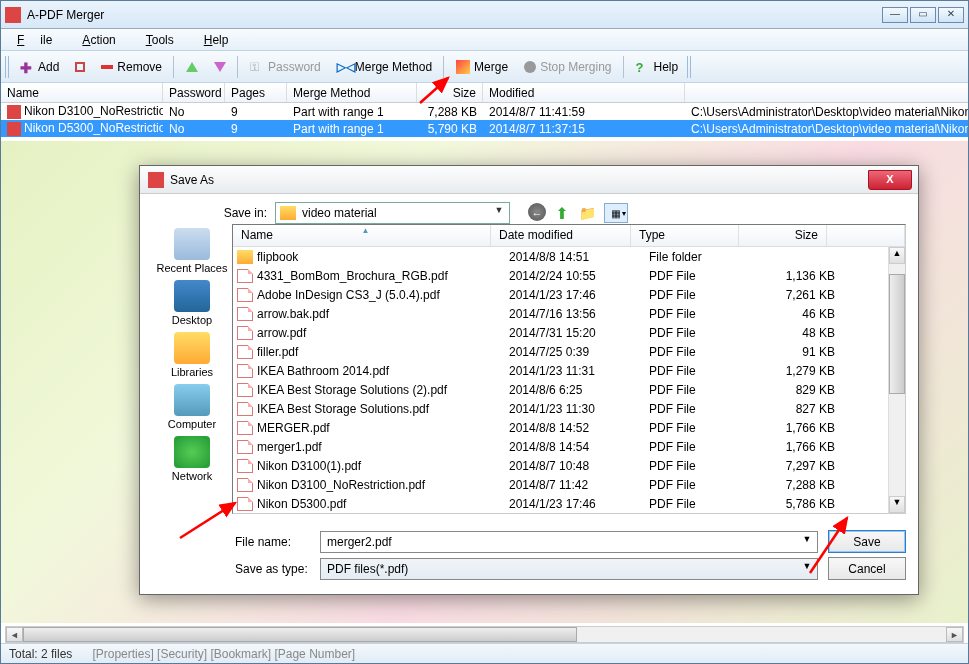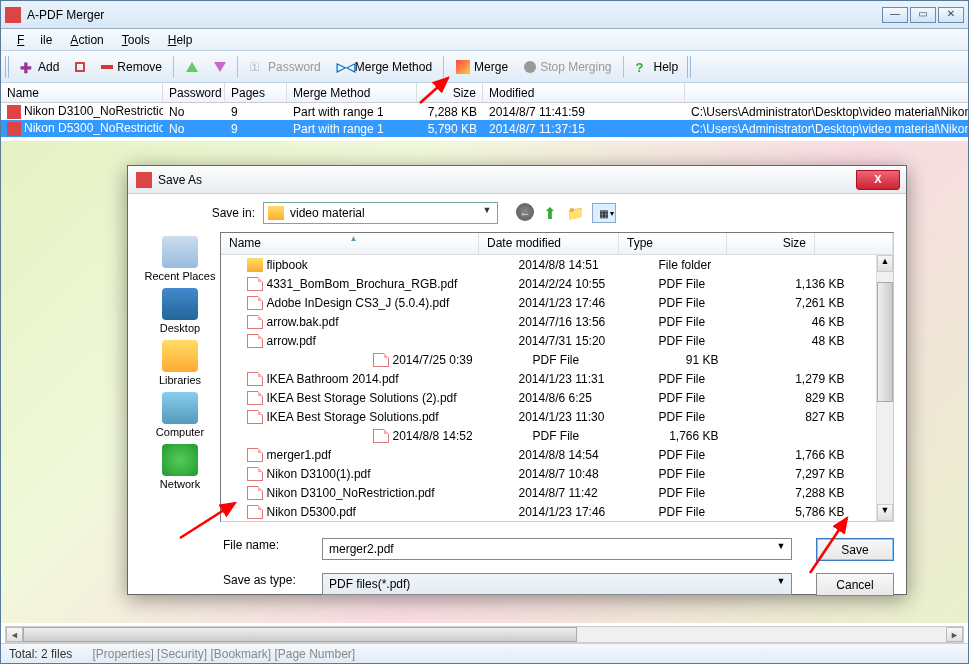--- a/index.html
+++ b/index.html
@@ -7,21 +7,21 @@
 
 
 .main-window { position: absolute; top: 0; left: 0; right: 0; bottom: 0; background: #fff; border: 1px solid #5a7a9a; }
 .titlebar { height: 28px; background: linear-gradient(#eaf3fc, #d7e8f7); border-bottom: 1px solid #9ab; display: flex; align-items: center; padding: 0 4px; }
 .titlebar .app-icon { width: 16px; height: 16px; background: #d44; margin-right: 6px; display: inline-block; }
 .titlebar .title { flex: 1; color: #000; }
 .win-btns { display: flex; gap: 2px; }
 .win-btn { width: 26px; height: 16px; border: 1px solid #6a8ab0; background: linear-gradient(#f4f9fd, #d0e4f5); text-align: center; line-height: 12px; cursor: pointer; font-size: 10px; color: #345; }
 .win-btn.close { background: linear-gradient(#f4f9fd, #d0e4f5); }
 
-.menubar { height: 22px; background: linear-gradient(#f8fbfe, #e6f0f9); border-bottom: 1px solid #c0d4e6; display: flex; align-items: center; padding: 0 8px; gap: 2px; }
+.menubar { height: 22px; background: linear-gradient(#f8fbfe, #e6f0f9); border-bottom: 1px solid #c0d4e6; display: flex; align-items: center; padding: 0 8px; gap: 14px; }
 .menubar span { padding: 2px 8px; cursor: pointer; }
 .menubar span u { text-decoration: underline; }
 
 .toolbar { height: 32px; background: linear-gradient(#f8fbfe, #e0ecf6); border-bottom: 1px solid #c0d4e6; display: flex; align-items: center; padding: 0 4px; gap: 2px; }
 .tb-btn { display: flex; align-items: center; padding: 3px 6px; border: 1px solid transparent; cursor: pointer; gap: 4px; }
 .tb-btn.disabled { color: #999; }
 .tb-sep { width: 2px; height: 22px; border-left: 1px solid #b0c4d6; margin: 0 2px; }
 .tb-icon { width: 14px; height: 14px; display: inline-block; }
 .ic-plus { color: #939; font-weight: bold; font-size: 14px; }
 .ic-square { border: 2px solid #c44; width: 10px; height: 10px; }
@@ -55,28 +55,28 @@
 
 .hscroll { position: absolute; bottom: 20px; left: 4px; right: 4px; height: 17px; background: #f0f0f0; border: 1px solid #ccc; display: flex; }
 .hscroll .sbtn { width: 17px; background: linear-gradient(#f8f8f8,#e0e0e0); border: 1px solid #bbb; text-align: center; line-height: 14px; font-size: 9px; color: #555; }
 .hscroll .track { flex: 1; position: relative; }
 .hscroll .thumb { position: absolute; left: 0; width: 60%; top: 0; bottom: 0; background: linear-gradient(#eee,#ccc); border: 1px solid #aaa; }
 
 .statusbar { position: absolute; bottom: 0; left: 0; right: 0; height: 20px; background: linear-gradient(#f4f8fc,#e0ecf6); border-top: 1px solid #c0d4e6; display: flex; align-items: center; padding: 0 8px; gap: 20px; color: #333; }
 .statusbar .dim { color: #888; }
 
 
-.save-dialog { position: absolute; left: 127px; top: 165px; width: 780px; height: 430px; background: #fff; border: 1px solid #666; box-shadow: 0 4px 20px rgba(0,0,0,0.4); }
+.save-dialog { position: absolute; left: 139px; top: 165px; width: 780px; height: 430px; background: #fff; border: 1px solid #666; box-shadow: 0 4px 20px rgba(0,0,0,0.4); }
 .dlg-titlebar { height: 28px; background: linear-gradient(#fdfdfe, #e8ecef); border-bottom: 1px solid #ccc; display: flex; align-items: center; padding: 0 0 0 8px; }
 .dlg-titlebar .dlg-icon { width: 16px; height: 16px; background: #d44; margin-right: 6px; }
 .dlg-titlebar .dlg-title { flex: 1; }
 .dlg-close { width: 44px; height: 20px; background: linear-gradient(#e67,#c23); border: 1px solid #a12; border-radius: 0 0 3px 3px; color: #fff; text-align: center; line-height: 16px; font-weight: bold; margin-right: 6px; cursor: pointer; font-size: 11px; }
 
 .dlg-body { padding: 8px 12px; }
-.savein-row { display: flex; align-items: center; gap: 8px; margin-bottom: 8px; padding-left: 60px; }
+.savein-row { display: flex; align-items: center; gap: 8px; padding-left: 60px; }
 .savein-row label { width: 55px; text-align: right; }
 .savein-combo { flex: 0 0 235px; height: 22px; border: 1px solid #7a9; display: flex; align-items: center; padding: 0 4px; background: #fff; position: relative; }
 .savein-combo .folder-ic { width: 16px; height: 14px; background: linear-gradient(#fd6,#fa3); margin-right: 6px; }
 .savein-combo .dd { position: absolute; right: 2px; top: 2px; bottom: 2px; width: 16px; text-align: center; font-size: 9px; color: #333; }
 .nav-icons { display: flex; gap: 6px; margin-left: 10px; }
 .nav-ic { width: 20px; height: 20px; display: flex; align-items: center; justify-content: center; cursor: pointer; }
 .nav-back { background: radial-gradient(#888,#555); border-radius: 50%; width: 18px; height: 18px; color: #fff; font-size: 11px; }
 .nav-up { color: #3a3; font-size: 16px; }
 .nav-new { color: #e90; font-size: 14px; }
 .nav-view { border: 1px solid #8ac; background: #def; width: 24px; font-size: 10px; position: relative; }
@@ -96,37 +96,37 @@
 .file-panel { flex: 1; border: 1px inset #ccc; background: #fff; display: flex; flex-direction: column; }
 .file-header { display: flex; background: linear-gradient(#fff,#f0f4f8); border-bottom: 1px solid #ddd; height: 22px; }
 .file-header > div { padding: 3px 8px; border-right: 1px solid #e0e0e0; }
 .fh-name { width: 258px; position: relative; }
 .fh-name .sort { position: absolute; left: 50%; top: 1px; font-size: 8px; color: #59b; }
 .fh-date { width: 140px; }
 .fh-type { width: 108px; }
 .fh-size { width: 88px; text-align: right; }
 
 .file-list { flex: 1; overflow: hidden; }
-.file-row { display: flex; height: 19px; align-items: center; padding-left: 4px; justify-content: center; }
+.file-row { display: flex; height: 19px; align-items: center; padding-left: 4px; }
 .file-ic { width: 16px; height: 14px; margin-right: 4px; flex-shrink: 0; }
 .file-ic.folder { background: linear-gradient(#fd6,#fa3); }
 .file-ic.pdf { background: #fff; border: 1px solid #d77; position: relative; }
 .file-ic.pdf::after { content:""; position: absolute; right: -1px; top: -1px; border-top: 5px solid #fff; border-left: 5px solid #faa; }
 .fr-name { width: 252px; overflow: hidden; white-space: nowrap; }
 .fr-date { width: 140px; }
 .fr-type { width: 108px; }
 .fr-size { width: 88px; text-align: right; padding-right: 10px; }
 
 .vscroll { width: 17px; background: #f0f0f0; border-left: 1px solid #ddd; display: flex; flex-direction: column; }
 .vscroll .vbtn { height: 17px; background: linear-gradient(#f8f8f8,#e0e0e0); text-align: center; font-size: 9px; border: 1px solid #ccc; }
 .vscroll .vtrack { flex: 1; position: relative; }
 .vscroll .vthumb { position: absolute; top: 10px; height: 120px; left: 0; right: 0; background: linear-gradient(90deg,#eee,#ccc); border: 1px solid #aaa; }
 
 .dlg-bottom { padding: 8px 12px 0 95px; }
-.form-row { display: flex; gap: 24px; margin-bottom: 12px; }
+.form-row { display: flex; align-items: center; gap: 10px; margin-bottom: 4px; }
 .form-row label { width: 75px; }
 .form-combo { flex: 1; height: 22px; border: 1px solid #888; background: #fff; padding: 0 6px; display: flex; align-items: center; position: relative; }
 .form-combo.type { background: linear-gradient(#f0f4f8,#e4ecf4); }
 .form-combo .dd { position: absolute; right: 2px; top: 2px; bottom: 2px; width: 16px; text-align: center; font-size: 9px; }
 .dlg-btn { width: 78px; height: 23px; border: 1px solid #888; background: linear-gradient(#f8f8f8,#e8e8e8); cursor: pointer; }
 .dlg-btn.primary { border: 1px solid #3a7ac0; box-shadow: 0 0 0 1px #8cf inset; }
 
 
 .arrow { position: absolute; pointer-events: none; }
 .arrow svg { overflow: visible; }
@@ -332,20 +332,21 @@
               </div>
               <div class="file-row">
                 <span class="file-ic pdf"></span>
     <div class="fr-name">arrow.pdf</div>
     <div class="fr-date">2014/7/31 15:20</div>
     <div class="fr-type">PDF File</div>
     <div class="fr-size">48 KB</div>
               </div>
               <div class="file-row">
                 <span class="file-ic pdf"></span>
+    <div class="fr-name">filler.pdf</div>
     <div class="fr-date">2014/7/25 0:39</div>
     <div class="fr-type">PDF File</div>
     <div class="fr-size">91 KB</div>
               </div>
               <div class="file-row">
                 <span class="file-ic pdf"></span>
     <div class="fr-name">IKEA Bathroom 2014.pdf</div>
     <div class="fr-date">2014/1/23 11:31</div>
     <div class="fr-type">PDF File</div>
     <div class="fr-size">1,279 KB</div>
@@ -359,20 +360,21 @@
               </div>
               <div class="file-row">
                 <span class="file-ic pdf"></span>
     <div class="fr-name">IKEA Best Storage Solutions.pdf</div>
     <div class="fr-date">2014/1/23 11:30</div>
     <div class="fr-type">PDF File</div>
     <div class="fr-size">827 KB</div>
               </div>
               <div class="file-row">
                 <span class="file-ic pdf"></span>
+    <div class="fr-name">MERGER.pdf</div>
     <div class="fr-date">2014/8/8 14:52</div>
     <div class="fr-type">PDF File</div>
     <div class="fr-size">1,766 KB</div>
               </div>
               <div class="file-row">
                 <span class="file-ic pdf"></span>
     <div class="fr-name">merger1.pdf</div>
     <div class="fr-date">2014/8/8 14:54</div>
     <div class="fr-type">PDF File</div>
     <div class="fr-size">1,766 KB</div>

